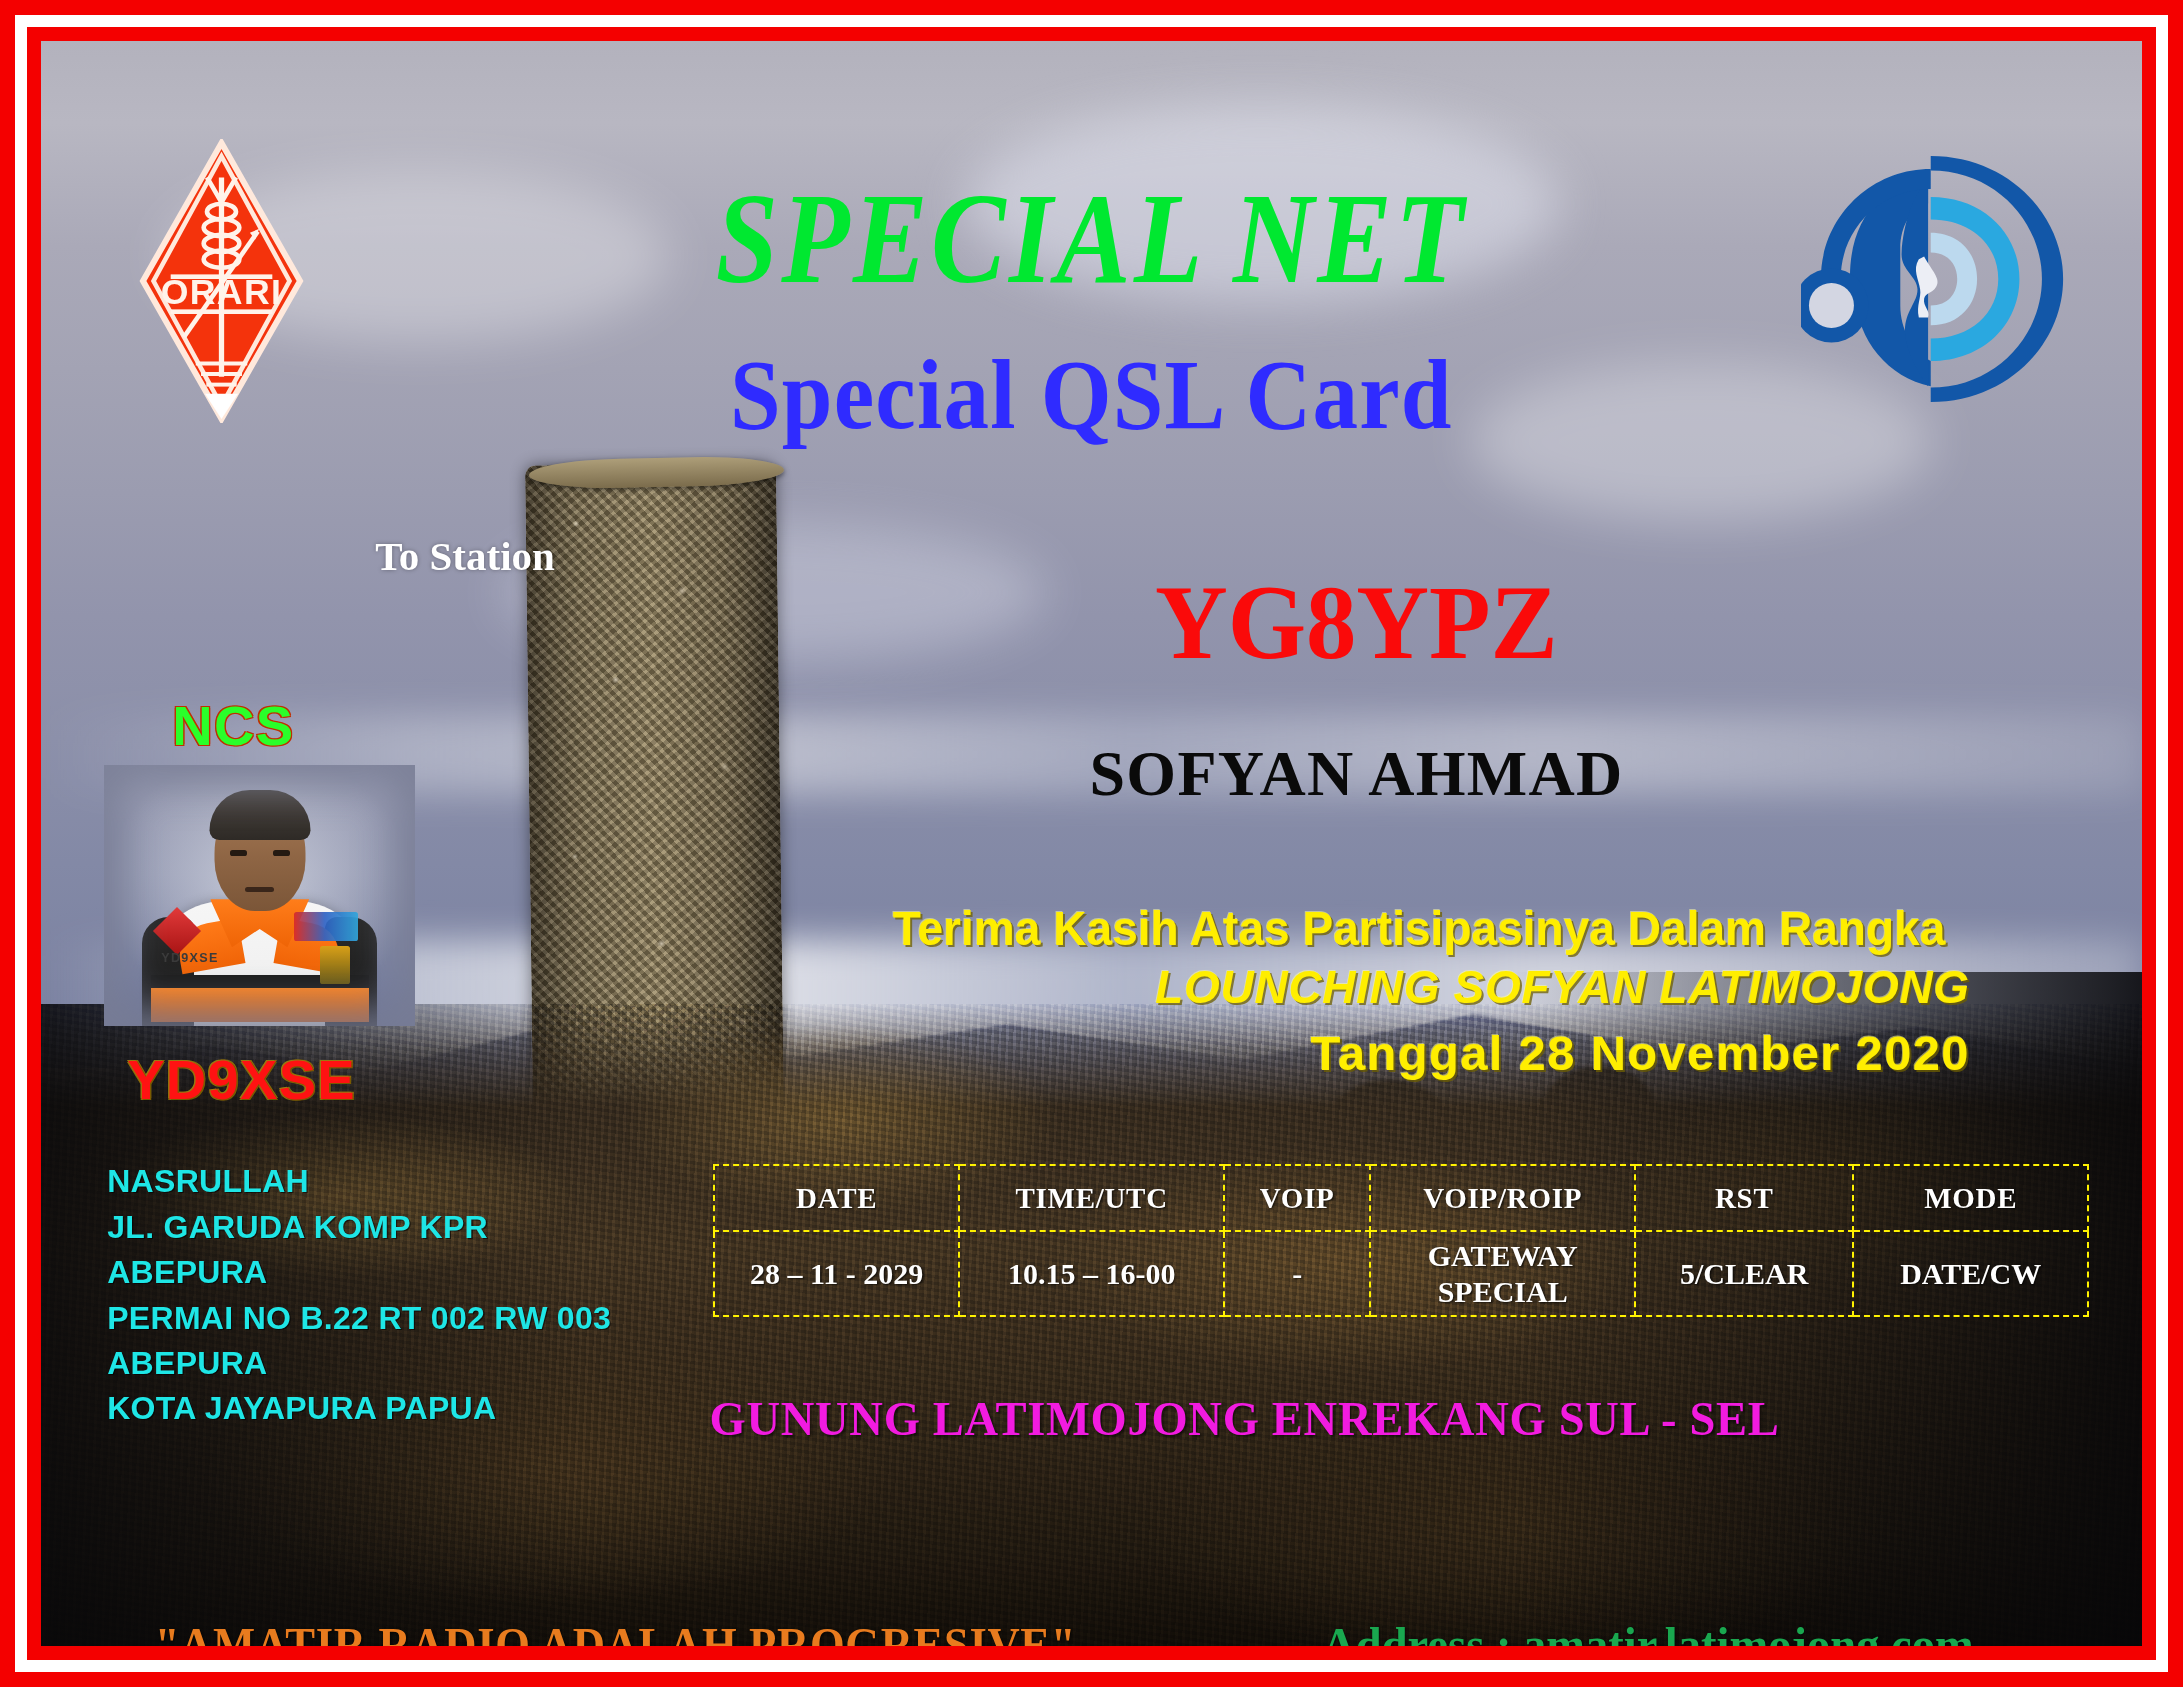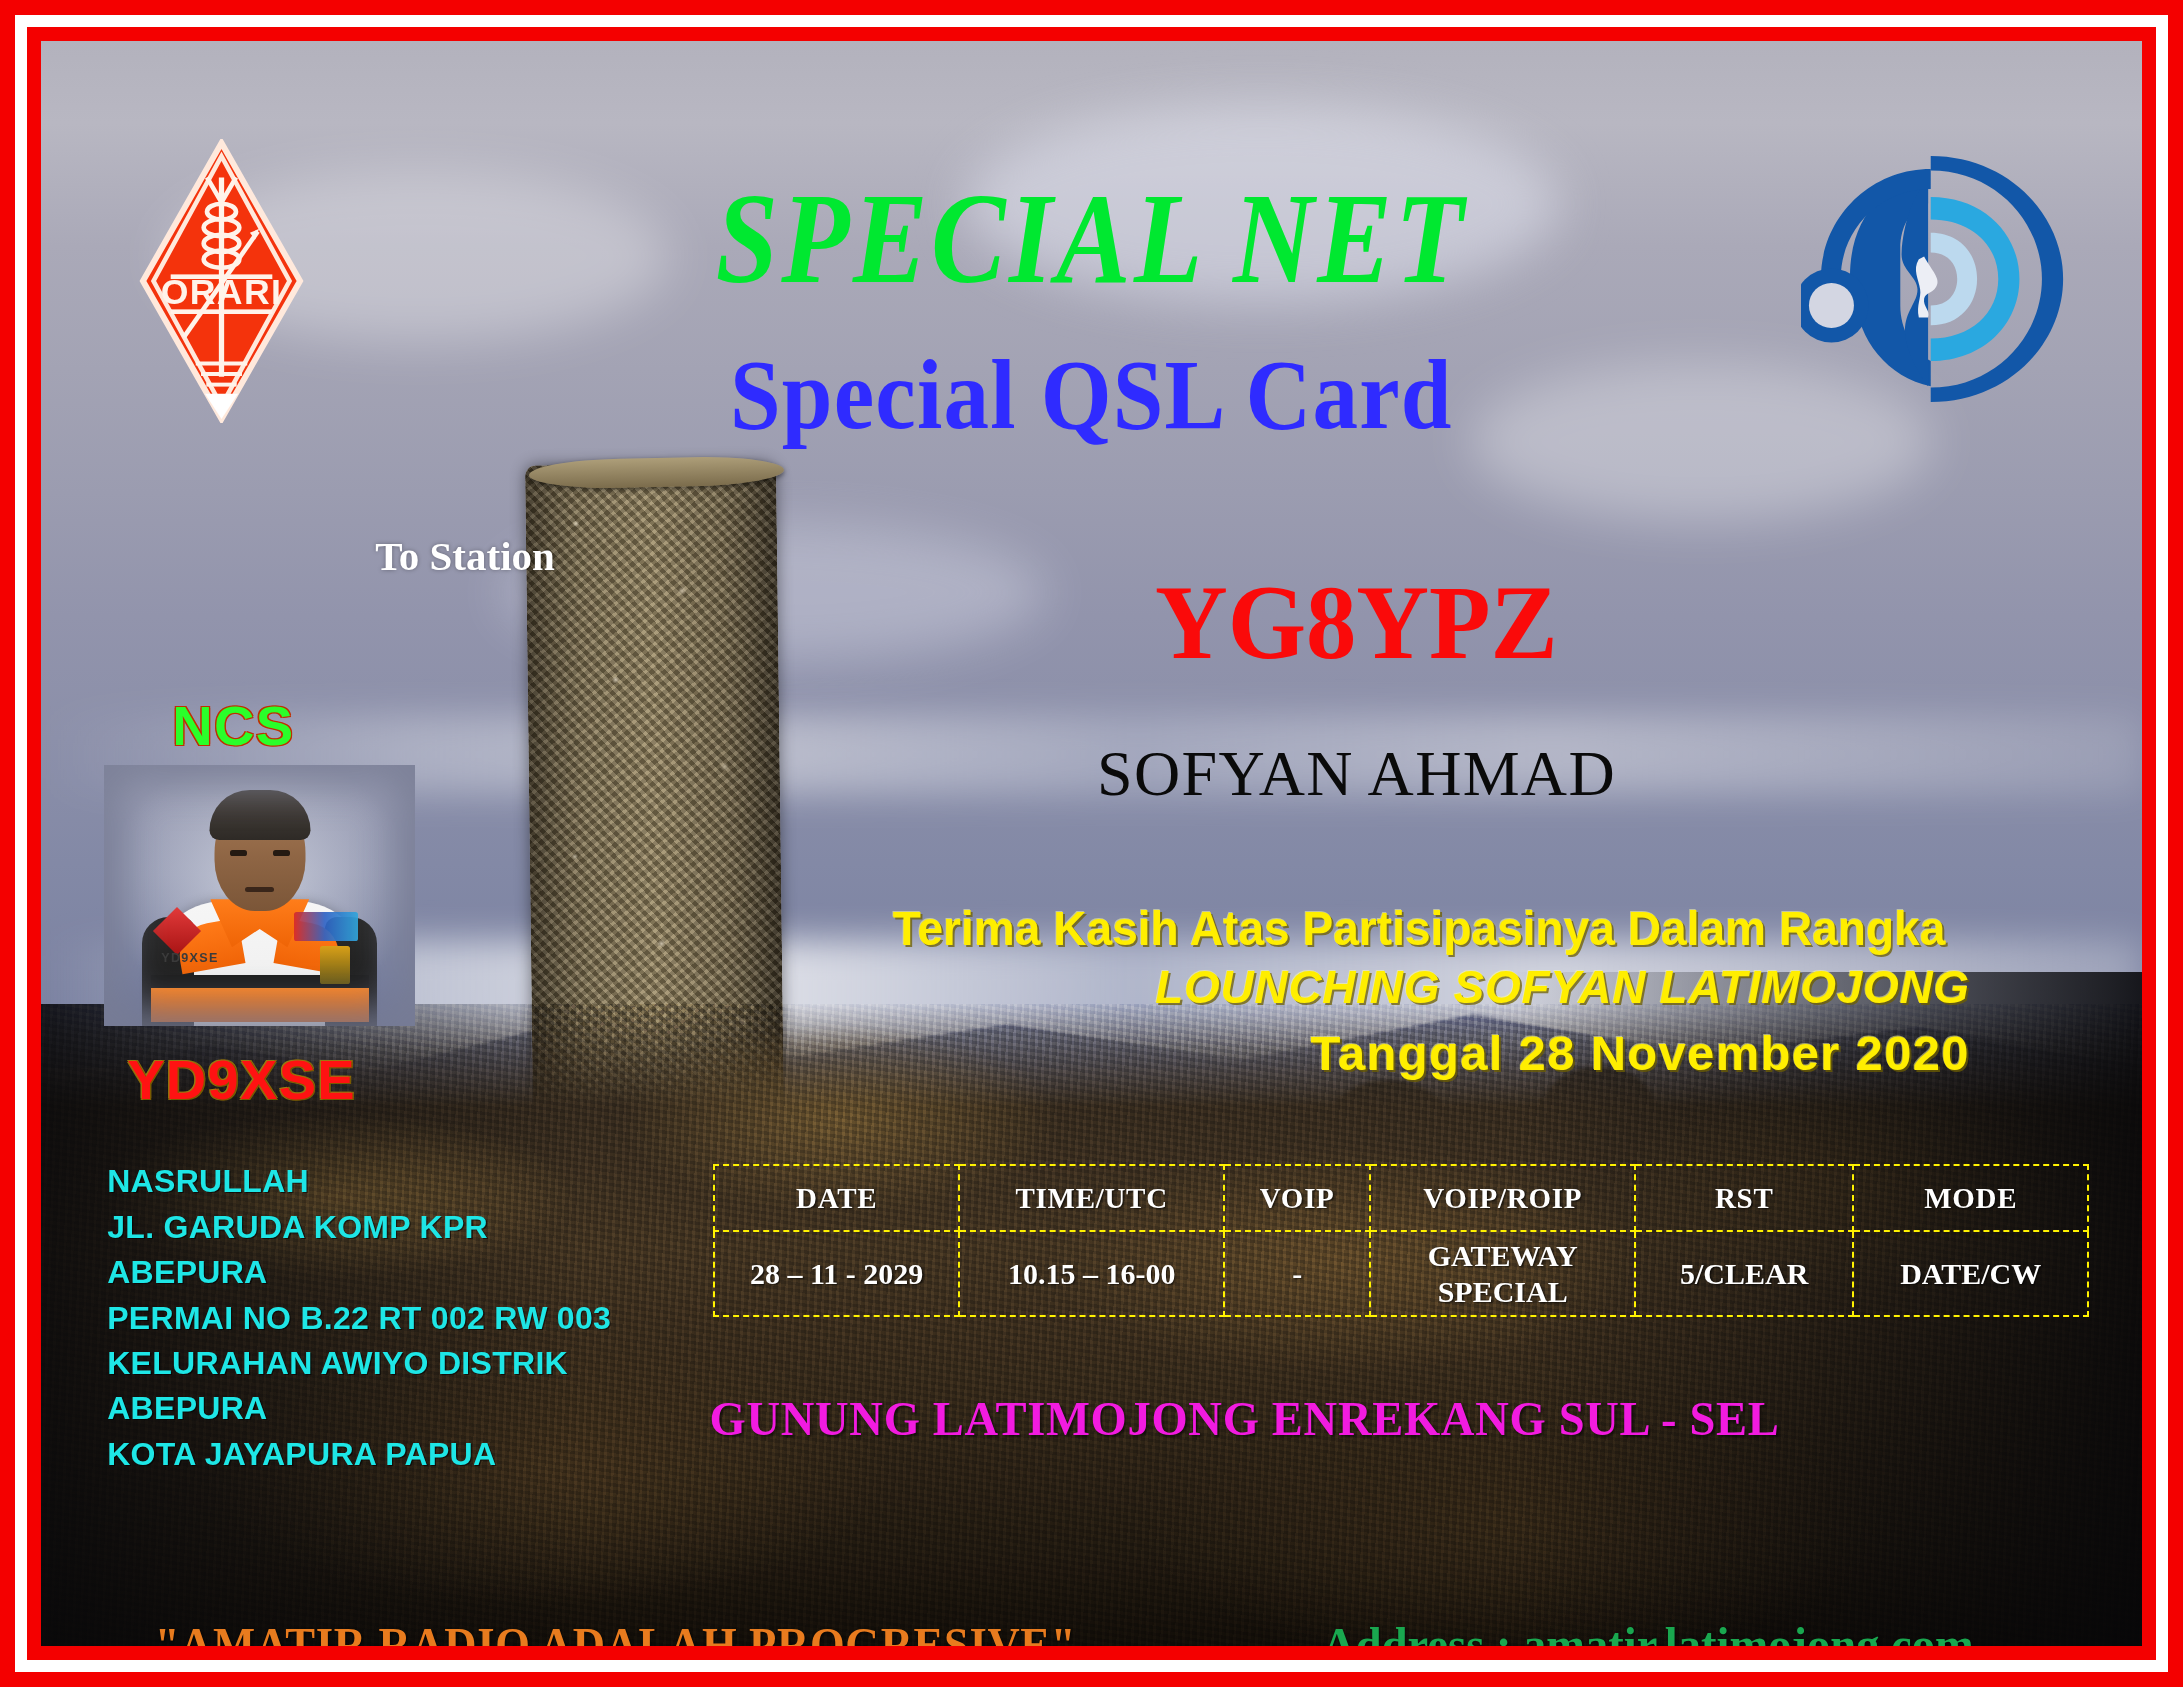--- a/index.html
+++ b/index.html
@@ -198,21 +198,21 @@
     position:absolute; left:781px; right:251px; top:529px;
     text-align:center;
     font-size:106px; line-height:1; font-weight:bold;
     color:#fa0a0a;
     font-family:"Liberation Serif", serif;
     transform:scaleX(.95);
   }
   .opname{
     position:absolute; left:781px; right:251px; top:701px;
     text-align:center;
-    font-size:64px; line-height:1; font-weight:normal;
+    font-size:64px; line-height:1; font-weight:bold;
     color:#0a0a0a;
     font-family:"Liberation Serif", serif;
     letter-spacing:1.3px;
   }
 
   
   .thanks{
     position:absolute; left:715px; right:172px; top:860px;
     text-align:right;
     color:#ffee00;
@@ -531,21 +531,20 @@
         <div class="mouth"></div>
         <div class="vig"></div>
       </div>
       <div class="ncs-call">YD9XSE</div>
 
       <div class="address">
         <div>NASRULLAH</div>
         <div>JL. GARUDA KOMP KPR</div>
         <div>ABEPURA</div>
         <div>PERMAI NO B.22 RT 002 RW 003</div>
-        <div>KELURAHAN AWIYO DISTRIK</div>
         <div>ABEPURA</div>
         <div>KOTA JAYAPURA PAPUA</div>
       </div>
 
       <table class="qso">
         <tbody>
                 <tr class="hdr">
           <td class="c-date">DATE</td>
           <td class="c-time">TIME/UTC</td>
           <td class="c-freq">VOIP</td>

